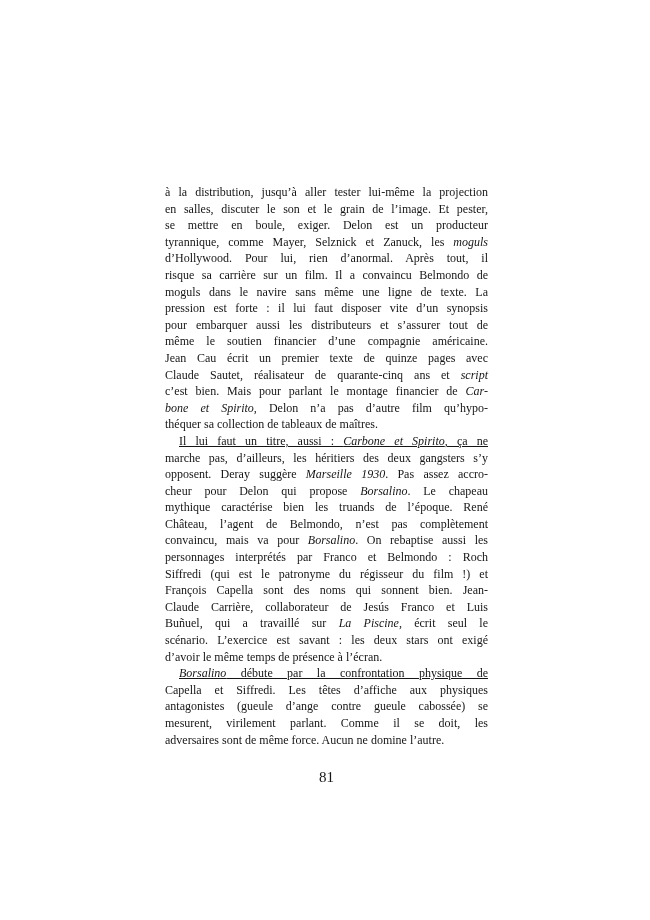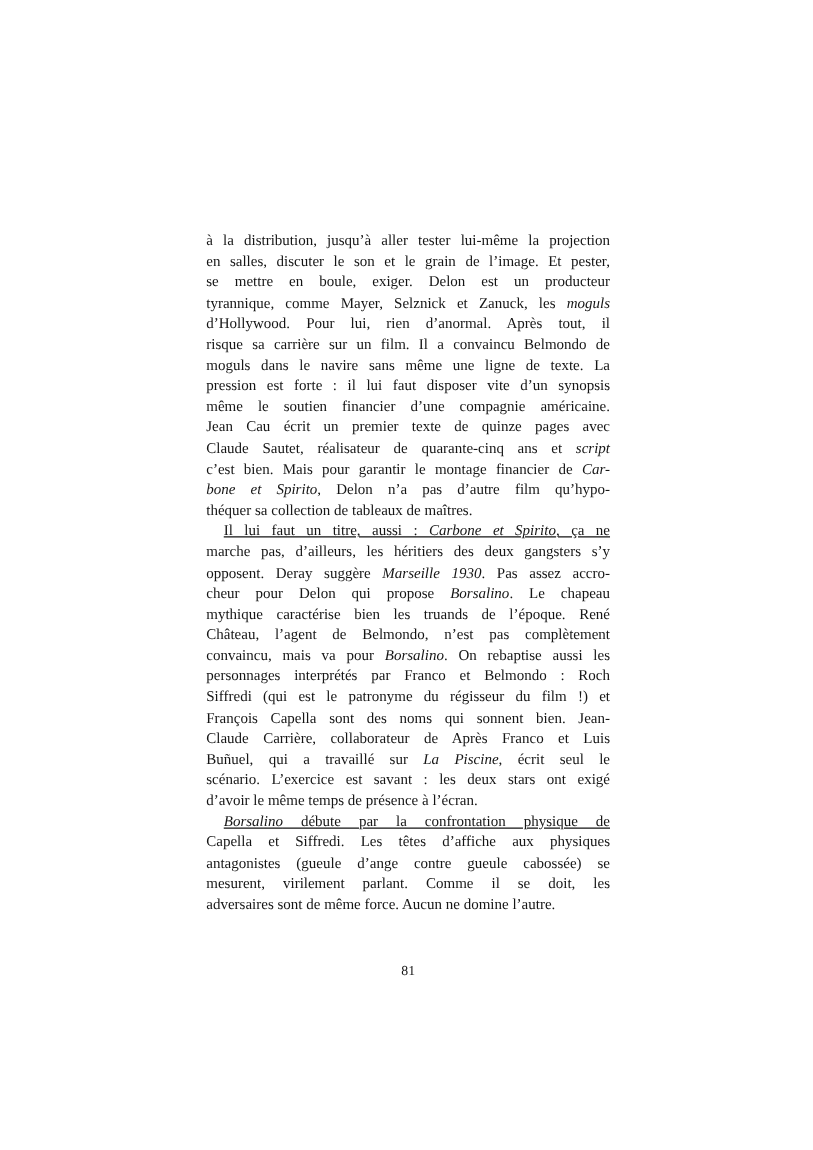--- a/index.html
+++ b/index.html
@@ -44,57 +44,58 @@
   .it {
     font-style: italic;
     margin-top: 16px;
   }
   .page-number {
     position: absolute;
     left: 165px;
     top: 769px;
     width: 323px;
     text-align: center;
-    font-size: 11px;
+    font-size: 15px;
     line-height: 16px;
   }
 </style>
 </head>
 <body>
 
 <div class="page">
   <div class="text-block">
       <div class="paragraph">
         <div class="line"><span>à la distribution, jusqu’à aller tester lui-même la projection</span></div>
         <div class="line"><span>en salles, discuter le son et le grain de l’image. Et pester,</span></div>
         <div class="line"><span>se mettre en boule, exiger. Delon est un producteur</span></div>
         <div class="line"><span>tyrannique, comme Mayer, Selznick et Zanuck, les </span><span class="it">moguls</span></div>
         <div class="line"><span>d’Hollywood. Pour lui, rien d’anormal. Après tout, il</span></div>
         <div class="line"><span>risque sa carrière sur un film. Il a convaincu Belmondo de</span></div>
         <div class="line"><span>moguls dans le navire sans même une ligne de texte. La</span></div>
         <div class="line"><span>pression est forte : il lui faut disposer vite d’un synopsis</span></div>
+        <div class="line"><span>pour embarquer aussi les distributeurs et s’assurer tout de</span></div>
         <div class="line"><span>même le soutien financier d’une compagnie américaine.</span></div>
         <div class="line"><span>Jean Cau écrit un premier texte de quinze pages avec</span></div>
         <div class="line"><span>Claude Sautet, réalisateur de quarante-cinq ans et </span><span class="it">script</span></div>
-        <div class="line"><span>c’est bien. Mais pour garantir le montage financier de </span><span class="it">Car-</span></div>
+        <div class="line"><span>c’est bien. Mais pour parlant le montage financier de </span><span class="it">Car-</span></div>
         <div class="line"><span class="it">bone et Spirito</span><span>, Delon n’a pas d’autre film qu’hypo-</span></div>
         <div class="line lastline"><span>théquer sa collection de tableaux de maîtres.</span></div>
       </div>
       <div class="paragraph">
         <div class="line indent"><span>Il lui faut un titre, aussi : </span><span class="it">Carbone et Spirito</span><span>, ça ne</span></div>
         <div class="line"><span>marche pas, d’ailleurs, les héritiers des deux gangsters s’y</span></div>
         <div class="line"><span>opposent. Deray suggère </span><span class="it">Marseille 1930</span><span>. Pas assez accro-</span></div>
         <div class="line"><span>cheur pour Delon qui propose </span><span class="it">Borsalino</span><span>. Le chapeau</span></div>
         <div class="line"><span>mythique caractérise bien les truands de l’époque. René</span></div>
         <div class="line"><span>Château, l’agent de Belmondo, n’est pas complètement</span></div>
         <div class="line"><span>convaincu, mais va pour </span><span class="it">Borsalino</span><span>. On rebaptise aussi les</span></div>
         <div class="line"><span>personnages interprétés par Franco et Belmondo : Roch</span></div>
         <div class="line"><span>Siffredi (qui est le patronyme du régisseur du film !) et</span></div>
         <div class="line"><span>François Capella sont des noms qui sonnent bien. Jean-</span></div>
-        <div class="line"><span>Claude Carrière, collaborateur de Après Franco et Luis</span></div>
+        <div class="line"><span>Claude Carrière, collaborateur de Jesús Franco et Luis</span></div>
         <div class="line"><span>Buñuel, qui a travaillé sur </span><span class="it">La Piscine</span><span>, écrit seul le</span></div>
         <div class="line"><span>scénario. L’exercice est savant : les deux stars ont exigé</span></div>
         <div class="line lastline"><span>d’avoir le même temps de présence à l’écran.</span></div>
       </div>
       <div class="paragraph">
         <div class="line indent"><span class="it">Borsalino</span><span> débute par la confrontation physique de</span></div>
         <div class="line"><span>Capella et Siffredi. Les têtes d’affiche aux physiques</span></div>
         <div class="line"><span>antagonistes (gueule d’ange contre gueule cabossée) se</span></div>
         <div class="line"><span>mesurent, virilement parlant. Comme il se doit, les</span></div>
         <div class="line lastline"><span>adversaires sont de même force. Aucun ne domine l’autre.</span></div>

